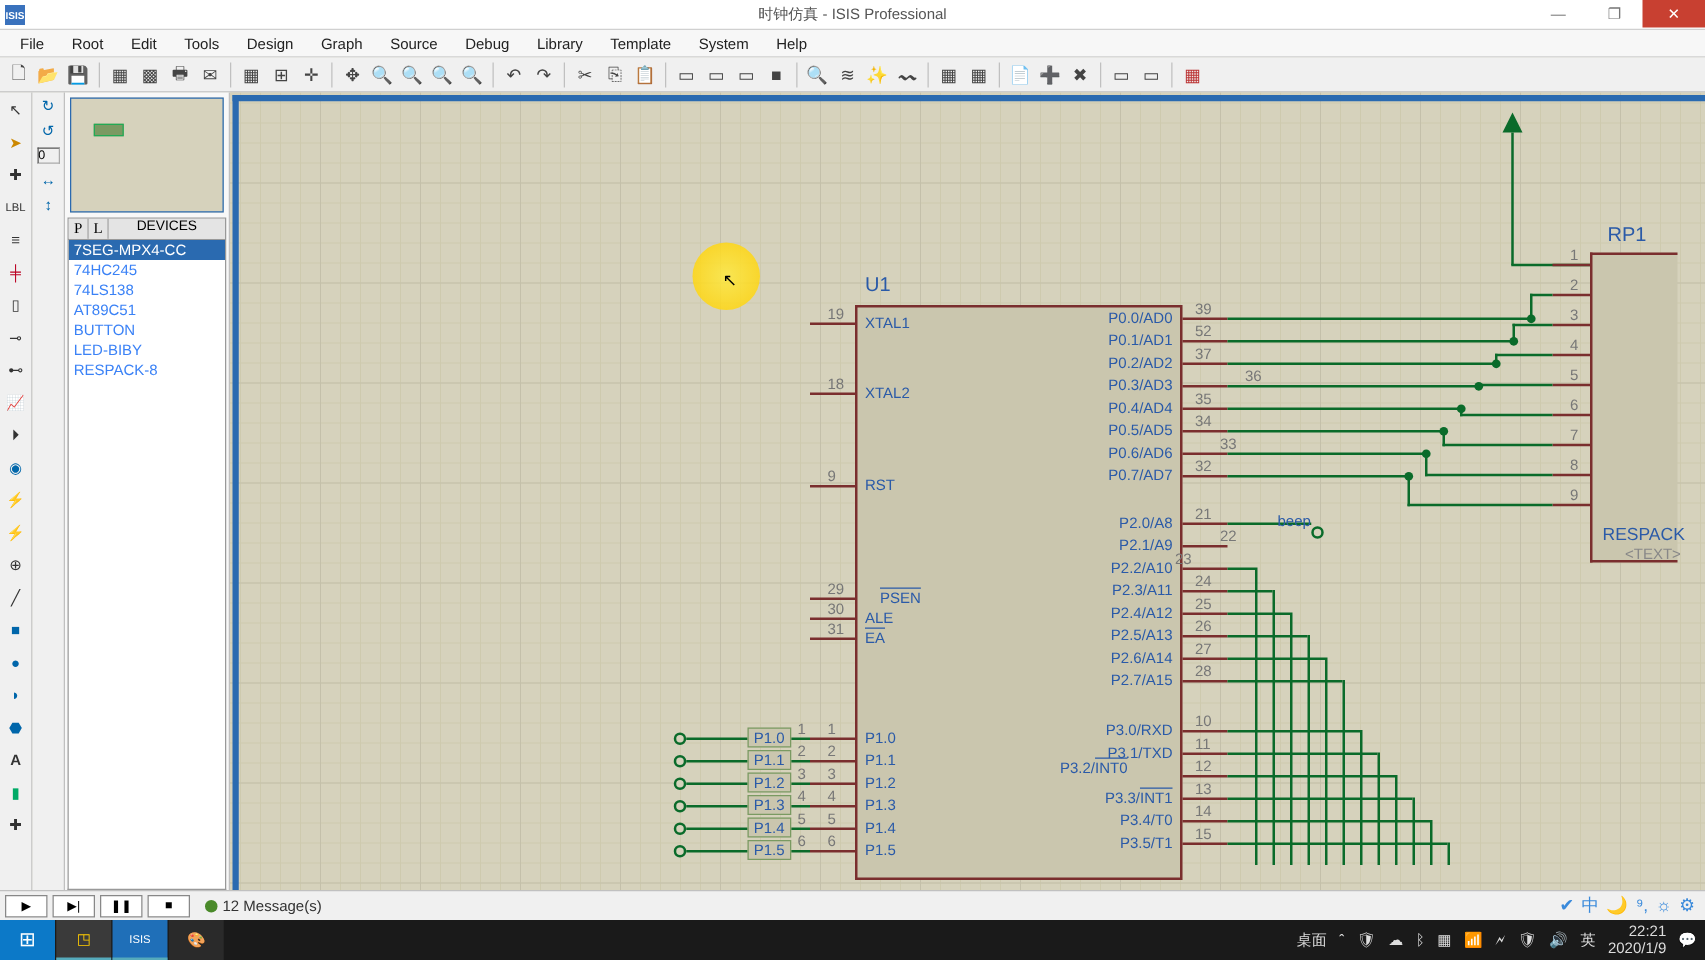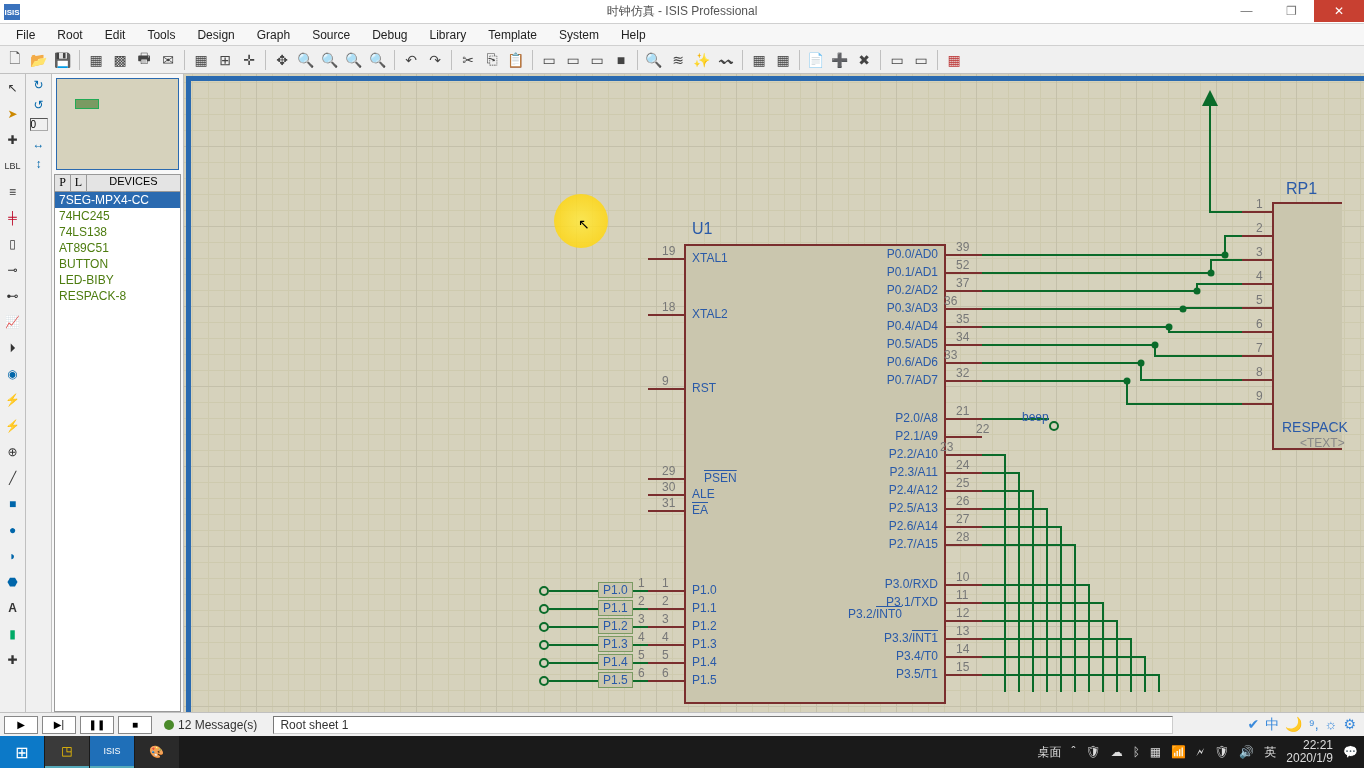--- a/index.html
+++ b/index.html
@@ -29,21 +29,21 @@
 .leftcol2 { width: 26px; background: #f0f0f0; border-right: 1px solid #c0c0c0; display: flex; flex-direction: column; align-items: center; gap: 6px; padding-top: 4px; }
 
 .sidepanel { width: 132px; background: #f8f8f8; border-right: 1px solid #c0c0c0; display: flex; flex-direction: column; }
 .overview { height: 92px; margin: 4px; border: 1px solid #2a6ab0; background: #d6d2bc; position: relative; }
 .overview .chip { position: absolute; left: 18px; top: 20px; width: 24px; height: 10px; background: #7a9a62; border: 1px solid #2a5; }
 .devhdr { display: flex; height: 18px; border: 1px solid #999; margin: 0 2px; }
 .devhdr .p { width: 16px; border-right: 1px solid #999; text-align: center; background: #e4e4e4; font-family: serif; }
 .devhdr .l { width: 16px; border-right: 1px solid #999; text-align: center; background: #e4e4e4; font-family: serif; }
 .devhdr .t { flex: 1; text-align: center; background: #e4e4e4; font-size: 11px; }
 .devlist { flex: 1; margin: 0 2px; border: 1px solid #999; border-top: none; background: #fff; font-size: 11px; overflow: hidden; }
-.devlist div { padding: 1px 4px; color: #4d7c0f; }
+.devlist div { padding: 1px 4px; color: #3b82f6; }
 .devlist .sel { background: #2a6ab0; color: #fff; }
 
 
 .canvas { flex: 1; position: relative; background: #d6d2bc; overflow: hidden; }
 .grid { position: absolute; inset: 0;
   background-image:
     linear-gradient(#c4c0aa 1px, transparent 1px),
     linear-gradient(90deg, #c4c0aa 1px, transparent 1px),
     linear-gradient(#cecaae 1px, transparent 1px),
     linear-gradient(90deg, #cecaae 1px, transparent 1px);
@@ -292,30 +292,30 @@
         <div class="pinline-r" style="left:762px; top:180px; width:36px"></div>
         <div class="pinnum" style="left:772px; top:166px">39</div>
         <div class="pin" style="right:426px; left:auto; top:173px; text-align:right; width:90px; left:664px">P0.0/AD0</div>
         <div class="pinline-r" style="left:762px; top:198px; width:36px"></div>
         <div class="pinnum" style="left:772px; top:184px">52</div>
         <div class="pin" style="right:426px; left:auto; top:191px; text-align:right; width:90px; left:664px">P0.1/AD1</div>
         <div class="pinline-r" style="left:762px; top:216px; width:36px"></div>
         <div class="pinnum" style="left:772px; top:202px">37</div>
         <div class="pin" style="right:426px; left:auto; top:209px; text-align:right; width:90px; left:664px">P0.2/AD2</div>
         <div class="pinline-r" style="left:762px; top:234px; width:36px"></div>
-        <div class="pinnum" style="left:760px; top:220px">36</div>
+        <div class="pinnum" style="left:812px; top:220px">36</div>
         <div class="pin" style="right:426px; left:auto; top:227px; text-align:right; width:90px; left:664px">P0.3/AD3</div>
         <div class="pinline-r" style="left:762px; top:252px; width:36px"></div>
         <div class="pinnum" style="left:772px; top:238px">35</div>
         <div class="pin" style="right:426px; left:auto; top:245px; text-align:right; width:90px; left:664px">P0.4/AD4</div>
         <div class="pinline-r" style="left:762px; top:270px; width:36px"></div>
         <div class="pinnum" style="left:772px; top:256px">34</div>
         <div class="pin" style="right:426px; left:auto; top:263px; text-align:right; width:90px; left:664px">P0.5/AD5</div>
         <div class="pinline-r" style="left:762px; top:288px; width:36px"></div>
-        <div class="pinnum" style="left:760px; top:274px">33</div>
+        <div class="pinnum" style="left:792px; top:274px">33</div>
         <div class="pin" style="right:426px; left:auto; top:281px; text-align:right; width:90px; left:664px">P0.6/AD6</div>
         <div class="pinline-r" style="left:762px; top:306px; width:36px"></div>
         <div class="pinnum" style="left:772px; top:292px">32</div>
         <div class="pin" style="right:426px; left:auto; top:299px; text-align:right; width:90px; left:664px">P0.7/AD7</div>
         <div class="pinline-r" style="left:762px; top:344px; width:36px"></div>
         <div class="pinnum" style="left:772px; top:330px">21</div>
         <div class="pin" style="right:426px; left:auto; top:337px; text-align:right; width:90px; left:664px">P2.0/A8</div>
         <div class="pinline-r" style="left:762px; top:362px; width:36px"></div>
         <div class="pinnum" style="left:792px; top:348px">22</div>
         <div class="pin" style="right:426px; left:auto; top:355px; text-align:right; width:90px; left:664px">P2.1/A9</div>
@@ -463,21 +463,20 @@
 
 <div class="simbar">
   <div class="simbtn">▶</div>
   <div class="simbtn">▶|</div>
   <div class="simbtn">❚❚</div>
   <div class="simbtn">■</div>
   <div class="simmsg">
     <span class="dot"></span>
     <span>12 Message(s)</span>
   </div>
-  <div class="pathbox">Root sheet 1</div>
   <div class="notif">
     <span>✔</span>
     <span>中</span>
     <span>🌙</span>
     <span>⁹,</span>
     <span>☼</span>
     <span>⚙</span>
   </div>
 </div>
 

